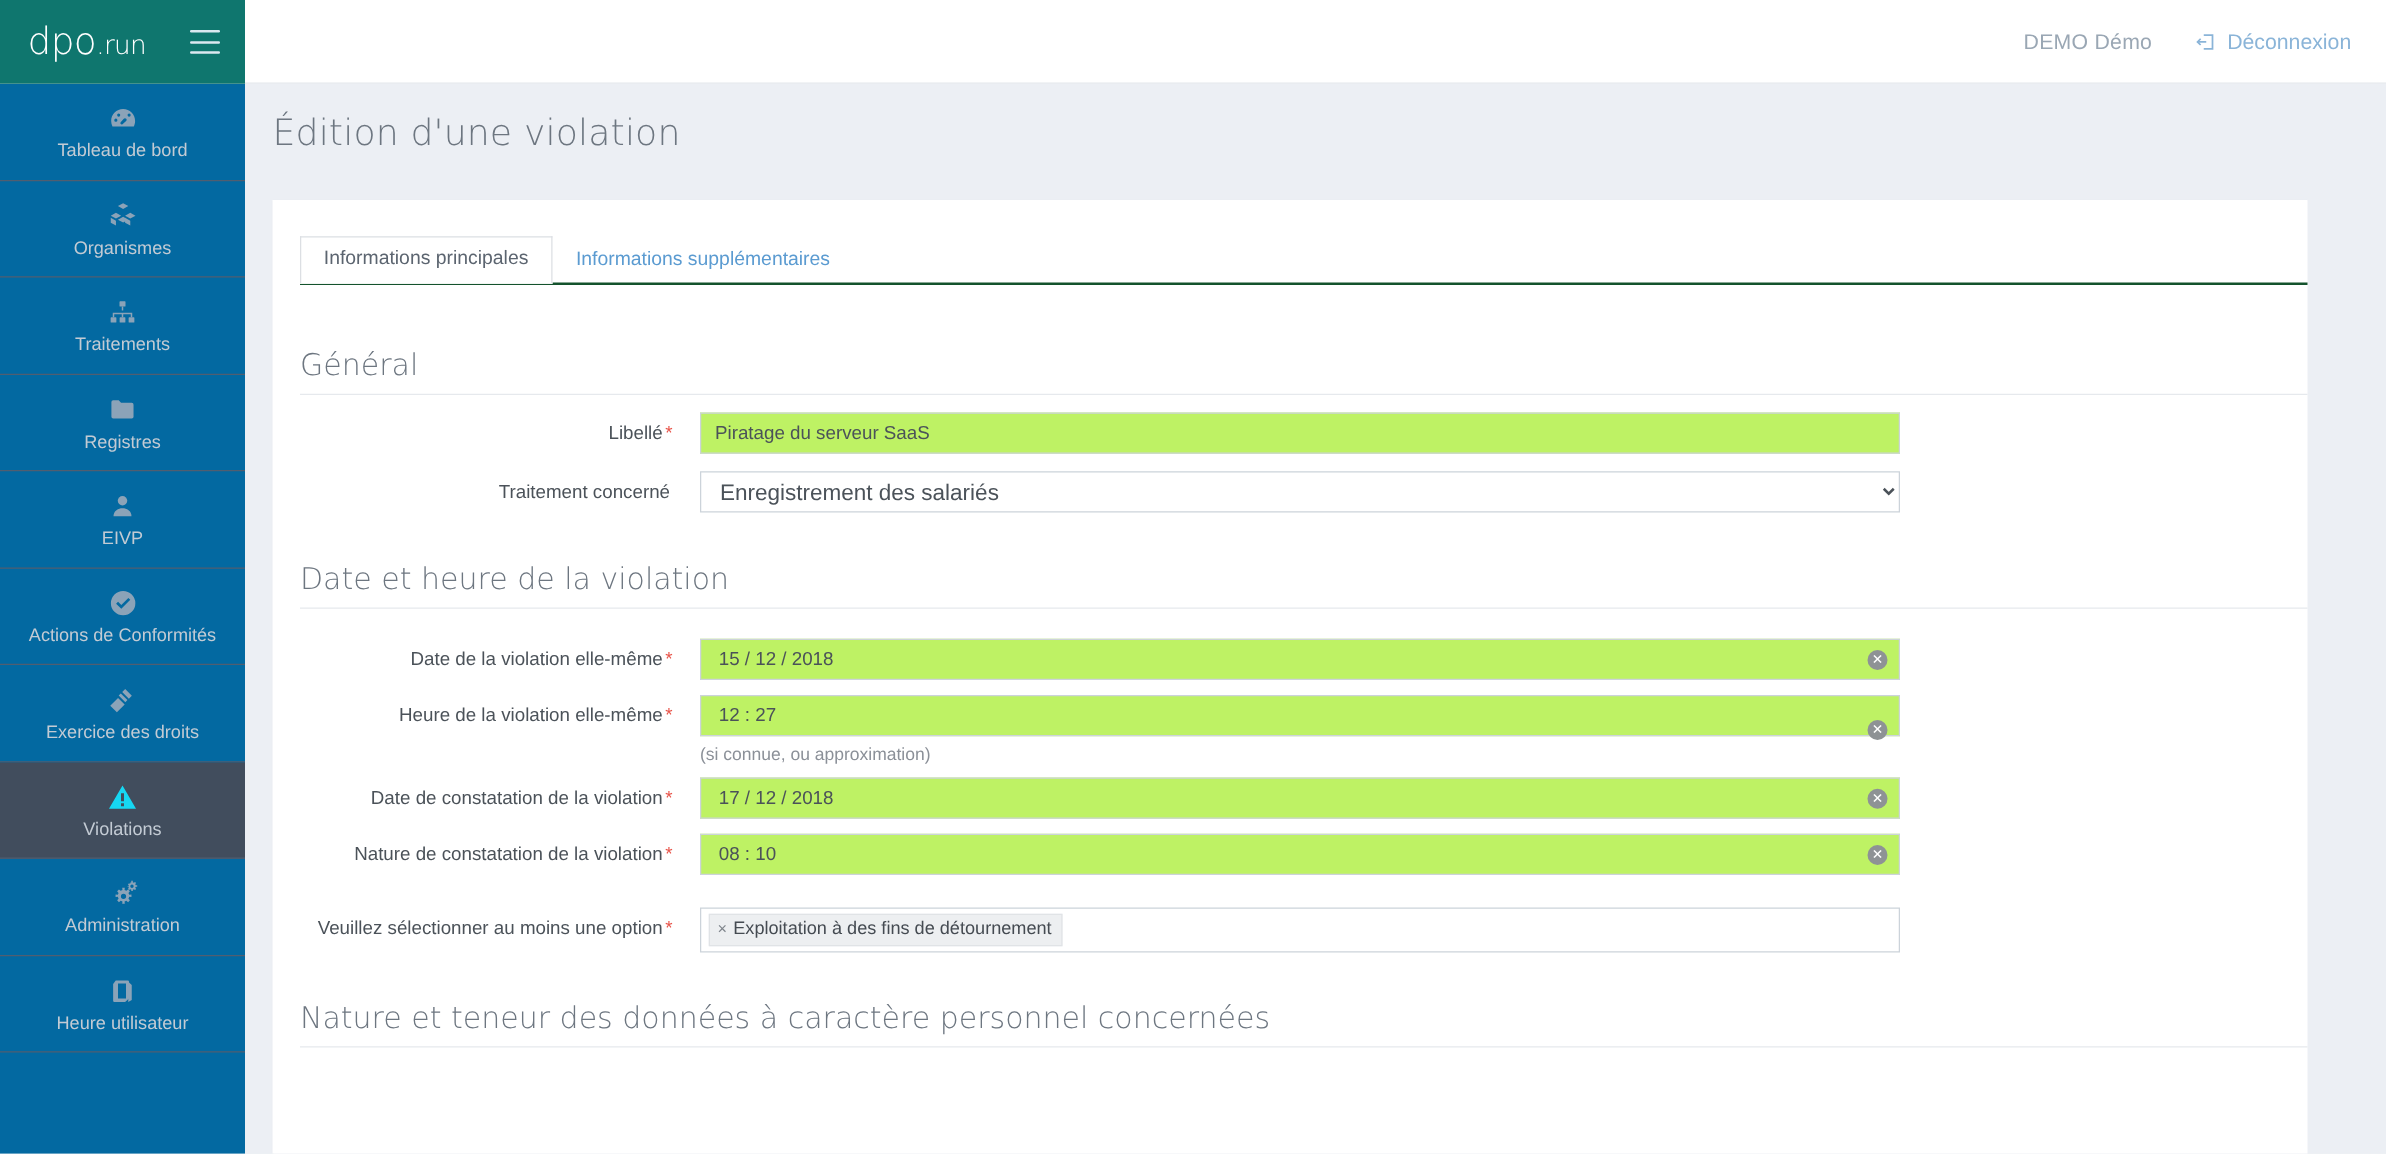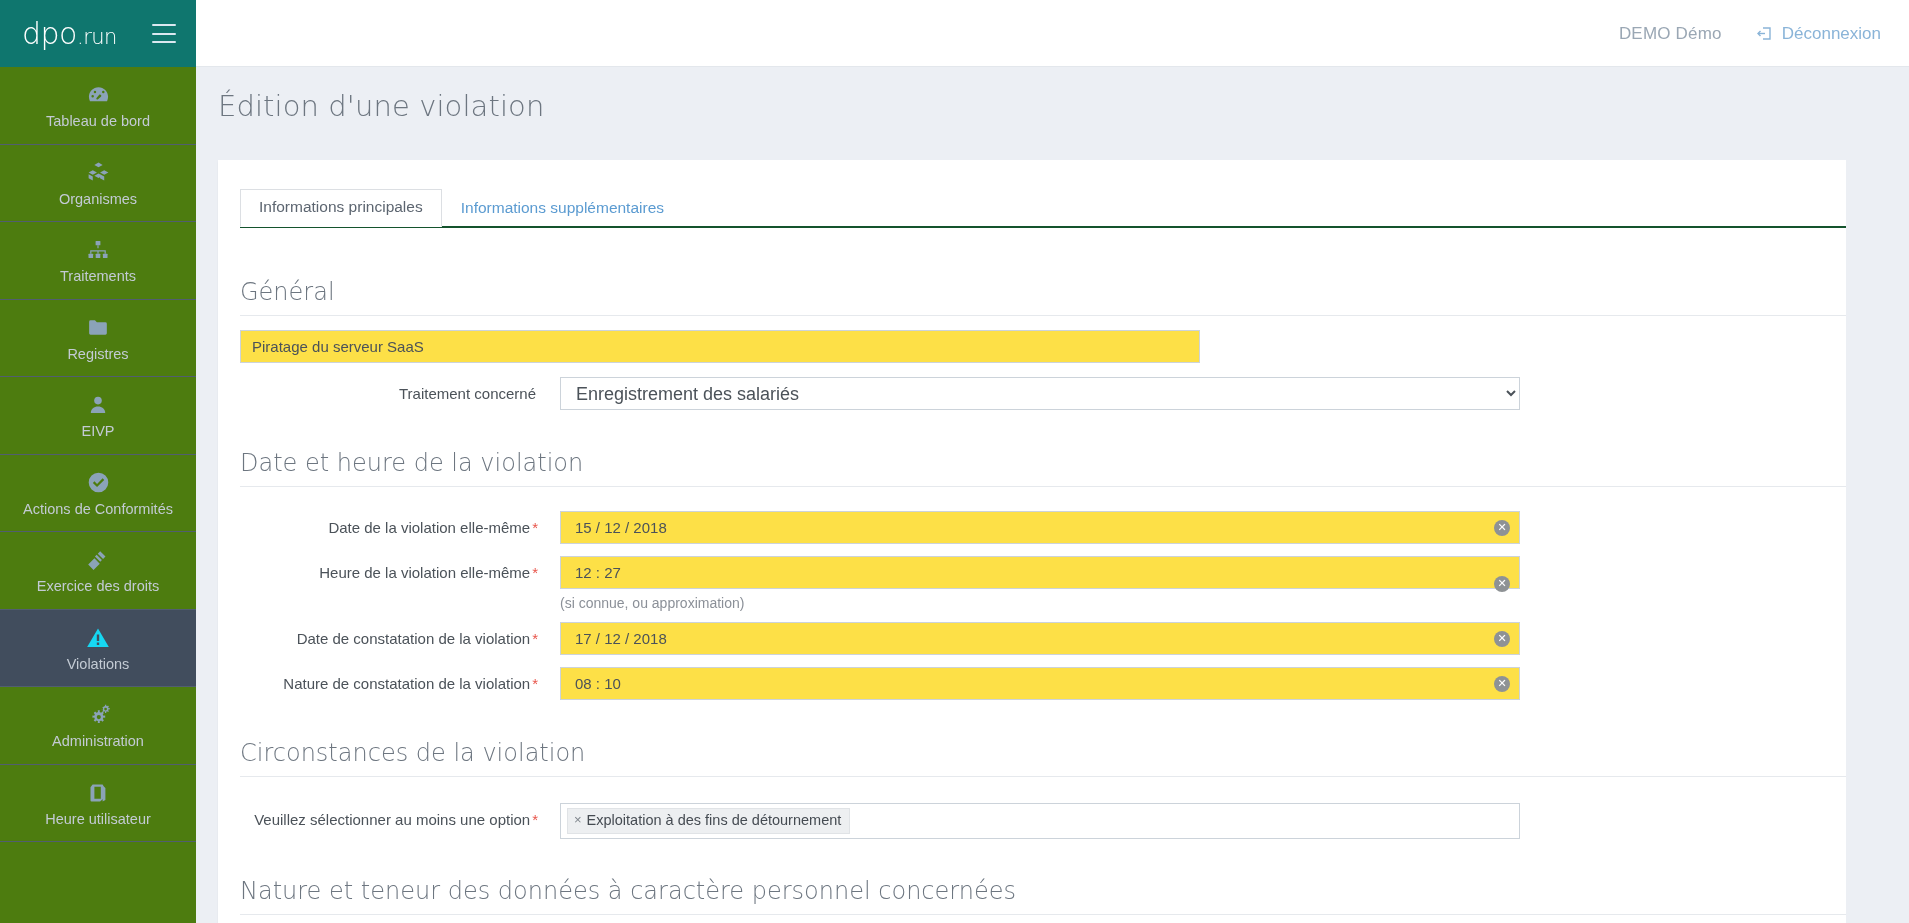--- a/index.html
+++ b/index.html
@@ -55,21 +55,21 @@
     color: #8ab4d8; font-size: 17px;
     display: flex; align-items: center; gap: 9px;
     text-decoration: none; cursor: pointer;
   }
   .logout-icon { display: inline-flex; }
 
   
   .sidebar {
     position: absolute; top: 67px; left: 0;
     width: 196px; height: 856px;
-    background: #4d7c0f;
+    background: #0369a1;
     overflow: hidden;
     z-index: 15;
   }
   .side-item {
     position: relative;
     height: 77.5px;
     border-bottom: 1px solid #515e70;
     display: flex; flex-direction: column;
     align-items: center; justify-content: center;
     gap: 6px;
@@ -175,21 +175,21 @@
     font-size: 15px;
     color: #4b5259;
     line-height: 1.25;
   }
   .req { color: #e8544a; margin-left: 2px; }
   .fctrl { flex: 1; max-width: 960px; position: relative; }
 
   .txtinput {
     width: 100%; height: 33px;
     border: 1px solid #ccd3da;
-    background: #fde047;
+    background: #bef264;
     padding: 12px 11px;
     font-size: 15px;
     color: #4b5259;
     font-family: "Liberation Sans", sans-serif;
     outline: none;
     border-radius: 0;
   }
   .selinput {
     width: 100%; height: 33px;
     border: 1px solid #ccd3da;
@@ -381,20 +381,23 @@
     <div class="tabs">
       <div class="tab active">Informations principales</div>
       <div class="tab inactive">Informations supplémentaires</div>
     </div>
 
     <div class="form-area">
 
       <h2 class="section-title sec-general">Général</h2>
 
       <div class="frow">
+        <div class="flabel">
+          <span>Libellé</span><span class="req">*</span>
+        </div>
         <div class="fctrl">
           <input class="txtinput" type="text" value="Piratage du serveur SaaS" style="">
         </div>
       </div>
 
       <div class="frow">
         <div class="flabel">
           <span>Traitement concerné</span><span class="req"></span>
         </div>
         <div class="fctrl">
@@ -440,21 +443,20 @@
       <div class="frow" style="margin-top:12px">
         <div class="flabel">
           <span>Nature de constatation de la violation</span><span class="req">*</span>
         </div>
         <div class="fctrl datewrap">
           <input class="txtinput" type="text" value="08 : 10" style="">
           <span class="clear-btn">✕</span>
         </div>
       </div>
 
-      <h2 class="section-title sec-circ">Circonstances de la violation</h2>
 
       <div class="frow" style="margin-top:26px">
         <div class="flabel">
           <span>Veuillez sélectionner au moins une option</span><span class="req">*</span>
         </div>
         <div class="fctrl">
           <div class="multiselect">
             <span class="tag">
               <span class="x">×</span>
               <span>Exploitation à des fins de détournement</span>

